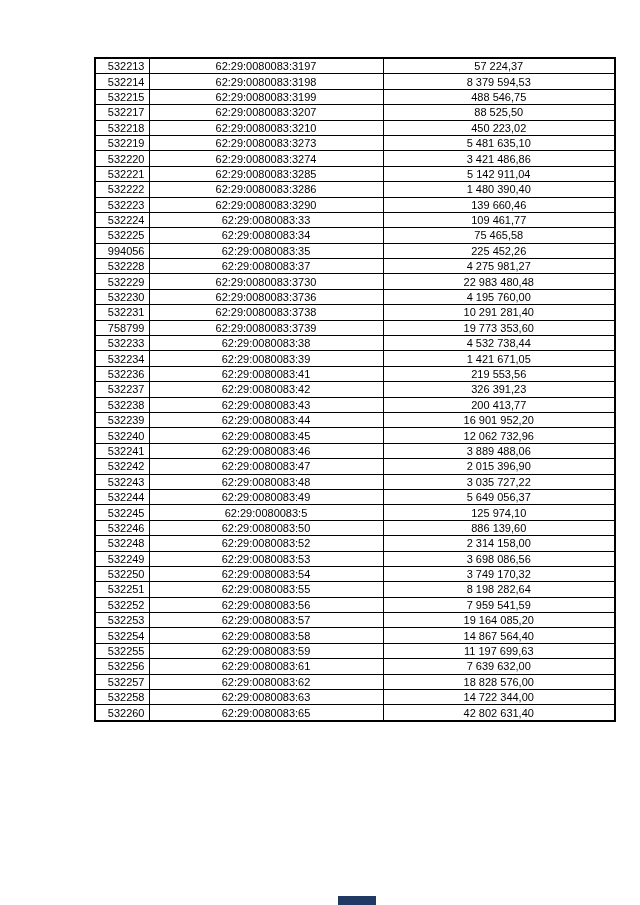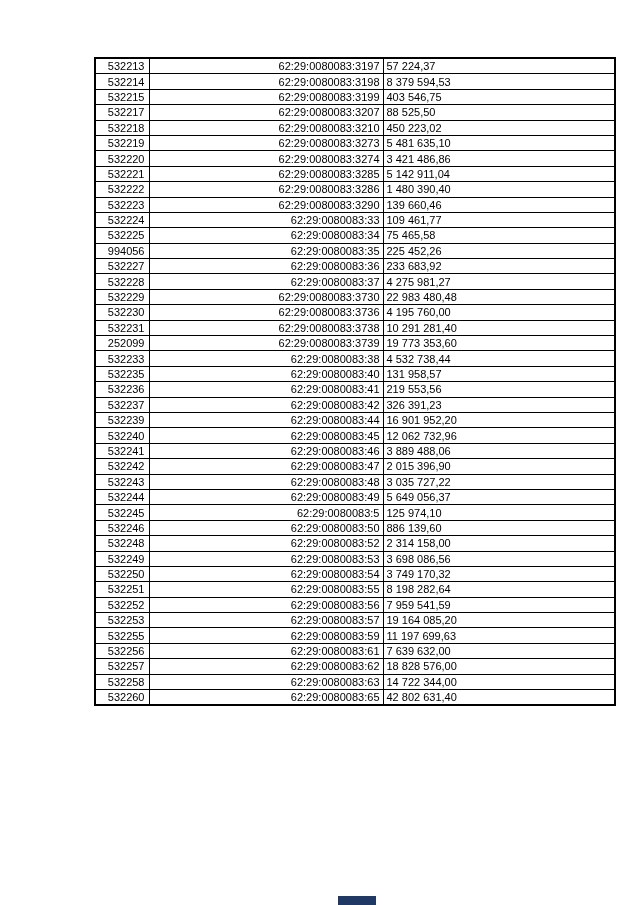--- a/index.html
+++ b/index.html
@@ -34,22 +34,22 @@
     line-height: 14px;
     color: #000000;
     padding: 0 3px;
     white-space: nowrap;
     overflow: hidden;
   }
   .data-table col.c-id   { width: 54px;  }
   .data-table col.c-code { width: 234px; }
   .data-table col.c-val  { width: 232px; }
   td.cell-id    { text-align: right; padding-right: 4px; }
-  td.cell-code  { text-align: right;  padding-left: 3px;  }
-  td.cell-value { text-align: left; padding-right: 3px; }
+  td.cell-code  { text-align: center;  padding-left: 3px;  }
+  td.cell-value { text-align: center; padding-right: 3px; }
   .footer-marker {
     position: absolute;
     left: 301px;
     top: 896px;
     width: 38px;
     height: 9px;
   }
 </style>
 </head>
 <body>
@@ -68,21 +68,21 @@
           <td class="cell-value">57 224,37</td>
         </tr>
         <tr>
           <td class="cell-id">532214</td>
           <td class="cell-code">62:29:0080083:3198</td>
           <td class="cell-value">8 379 594,53</td>
         </tr>
         <tr>
           <td class="cell-id">532215</td>
           <td class="cell-code">62:29:0080083:3199</td>
-          <td class="cell-value">403 546,75</td>
+          <td class="cell-value">488 546,75</td>
         </tr>
         <tr>
           <td class="cell-id">532217</td>
           <td class="cell-code">62:29:0080083:3207</td>
           <td class="cell-value">88 525,50</td>
         </tr>
         <tr>
           <td class="cell-id">532218</td>
           <td class="cell-code">62:29:0080083:3210</td>
           <td class="cell-value">450 223,02</td>
@@ -121,70 +121,70 @@
           <td class="cell-id">532225</td>
           <td class="cell-code">62:29:0080083:34</td>
           <td class="cell-value">75 465,58</td>
         </tr>
         <tr>
           <td class="cell-id">994056</td>
           <td class="cell-code">62:29:0080083:35</td>
           <td class="cell-value">225 452,26</td>
         </tr>
         <tr>
-          <td class="cell-id">532227</td>
-          <td class="cell-code">62:29:0080083:36</td>
-          <td class="cell-value">233 683,92</td>
-        </tr>
-        <tr>
           <td class="cell-id">532228</td>
           <td class="cell-code">62:29:0080083:37</td>
           <td class="cell-value">4 275 981,27</td>
         </tr>
         <tr>
           <td class="cell-id">532229</td>
           <td class="cell-code">62:29:0080083:3730</td>
           <td class="cell-value">22 983 480,48</td>
         </tr>
         <tr>
           <td class="cell-id">532230</td>
           <td class="cell-code">62:29:0080083:3736</td>
           <td class="cell-value">4 195 760,00</td>
         </tr>
         <tr>
           <td class="cell-id">532231</td>
           <td class="cell-code">62:29:0080083:3738</td>
           <td class="cell-value">10 291 281,40</td>
         </tr>
         <tr>
-          <td class="cell-id">252099</td>
+          <td class="cell-id">758799</td>
           <td class="cell-code">62:29:0080083:3739</td>
           <td class="cell-value">19 773 353,60</td>
         </tr>
         <tr>
           <td class="cell-id">532233</td>
           <td class="cell-code">62:29:0080083:38</td>
           <td class="cell-value">4 532 738,44</td>
         </tr>
         <tr>
-          <td class="cell-id">532235</td>
-          <td class="cell-code">62:29:0080083:40</td>
-          <td class="cell-value">131 958,57</td>
+          <td class="cell-id">532234</td>
+          <td class="cell-code">62:29:0080083:39</td>
+          <td class="cell-value">1 421 671,05</td>
         </tr>
         <tr>
           <td class="cell-id">532236</td>
           <td class="cell-code">62:29:0080083:41</td>
           <td class="cell-value">219 553,56</td>
         </tr>
         <tr>
           <td class="cell-id">532237</td>
           <td class="cell-code">62:29:0080083:42</td>
           <td class="cell-value">326 391,23</td>
         </tr>
         <tr>
+          <td class="cell-id">532238</td>
+          <td class="cell-code">62:29:0080083:43</td>
+          <td class="cell-value">200 413,77</td>
+        </tr>
+        <tr>
           <td class="cell-id">532239</td>
           <td class="cell-code">62:29:0080083:44</td>
           <td class="cell-value">16 901 952,20</td>
         </tr>
         <tr>
           <td class="cell-id">532240</td>
           <td class="cell-code">62:29:0080083:45</td>
           <td class="cell-value">12 062 732,96</td>
         </tr>
         <tr>
@@ -239,20 +239,25 @@
         </tr>
         <tr>
           <td class="cell-id">532252</td>
           <td class="cell-code">62:29:0080083:56</td>
           <td class="cell-value">7 959 541,59</td>
         </tr>
         <tr>
           <td class="cell-id">532253</td>
           <td class="cell-code">62:29:0080083:57</td>
           <td class="cell-value">19 164 085,20</td>
+        </tr>
+        <tr>
+          <td class="cell-id">532254</td>
+          <td class="cell-code">62:29:0080083:58</td>
+          <td class="cell-value">14 867 564,40</td>
         </tr>
         <tr>
           <td class="cell-id">532255</td>
           <td class="cell-code">62:29:0080083:59</td>
           <td class="cell-value">11 197 699,63</td>
         </tr>
         <tr>
           <td class="cell-id">532256</td>
           <td class="cell-code">62:29:0080083:61</td>
           <td class="cell-value">7 639 632,00</td>

